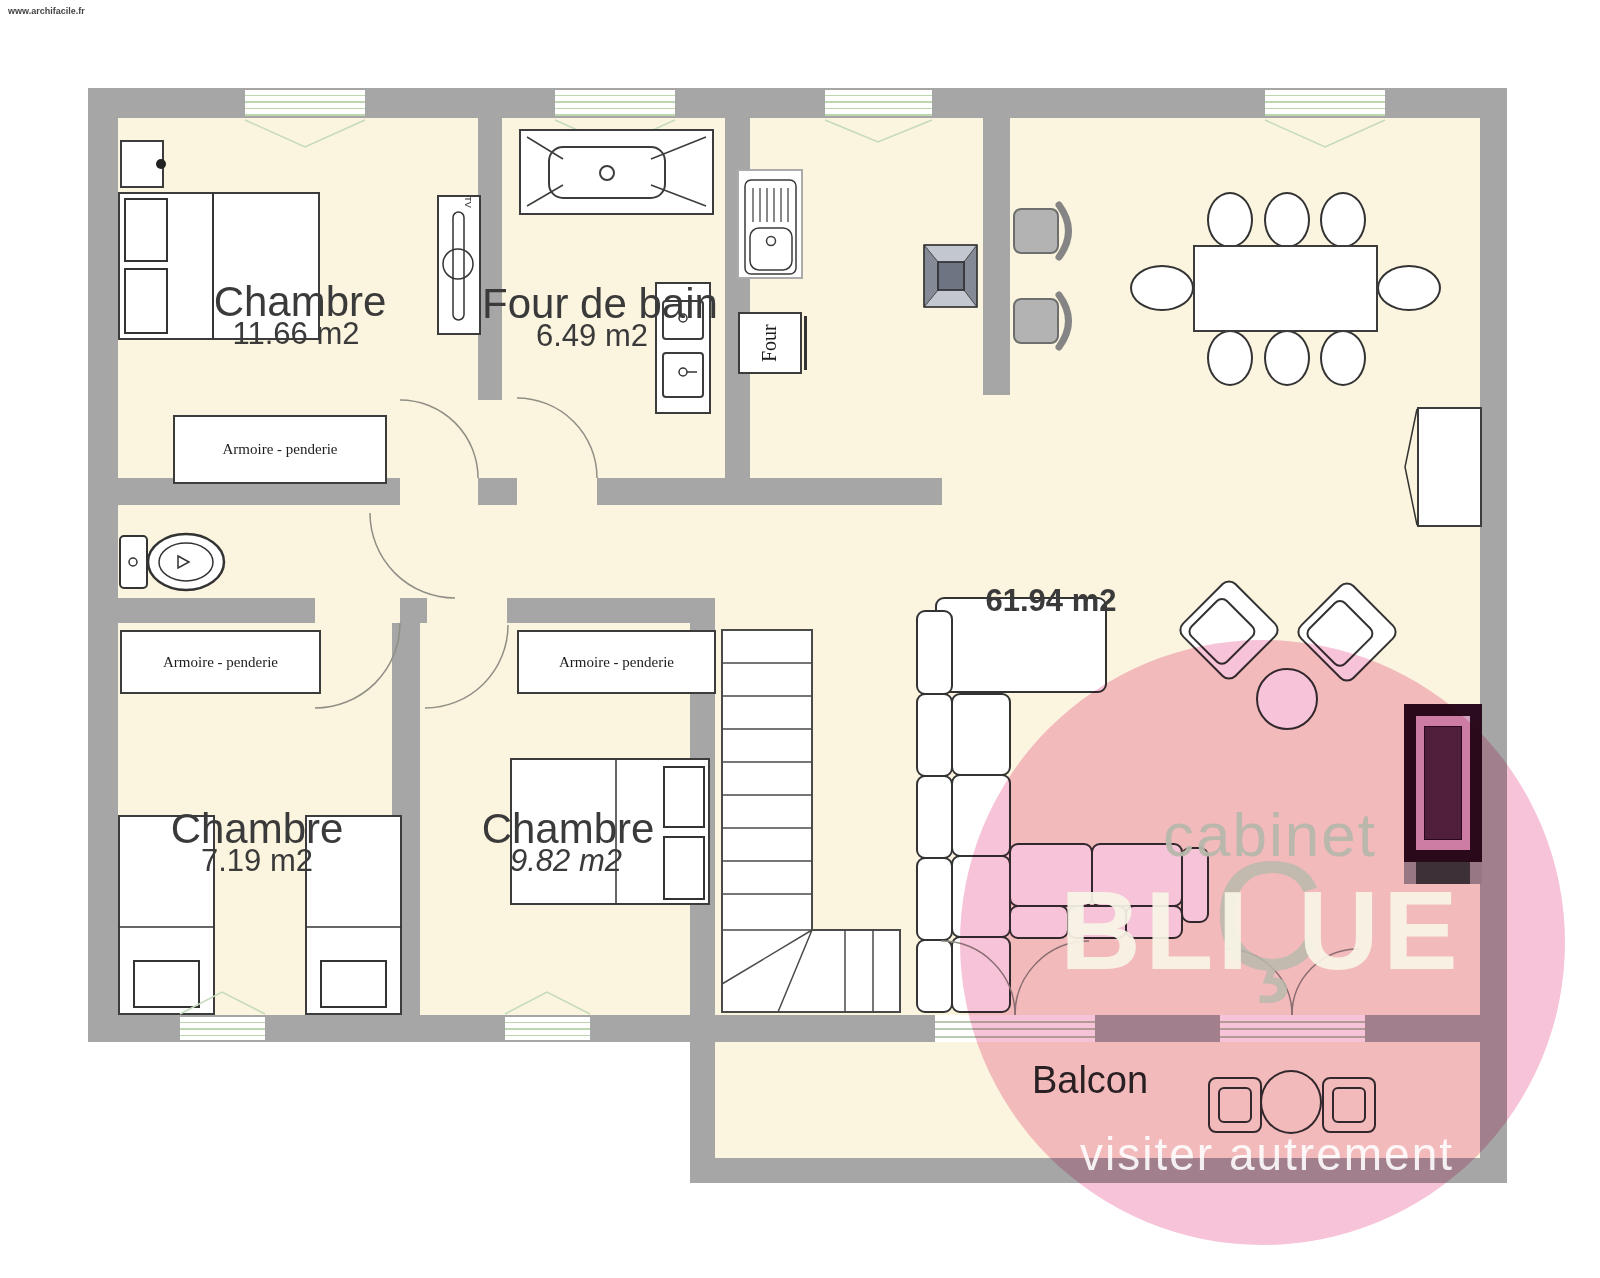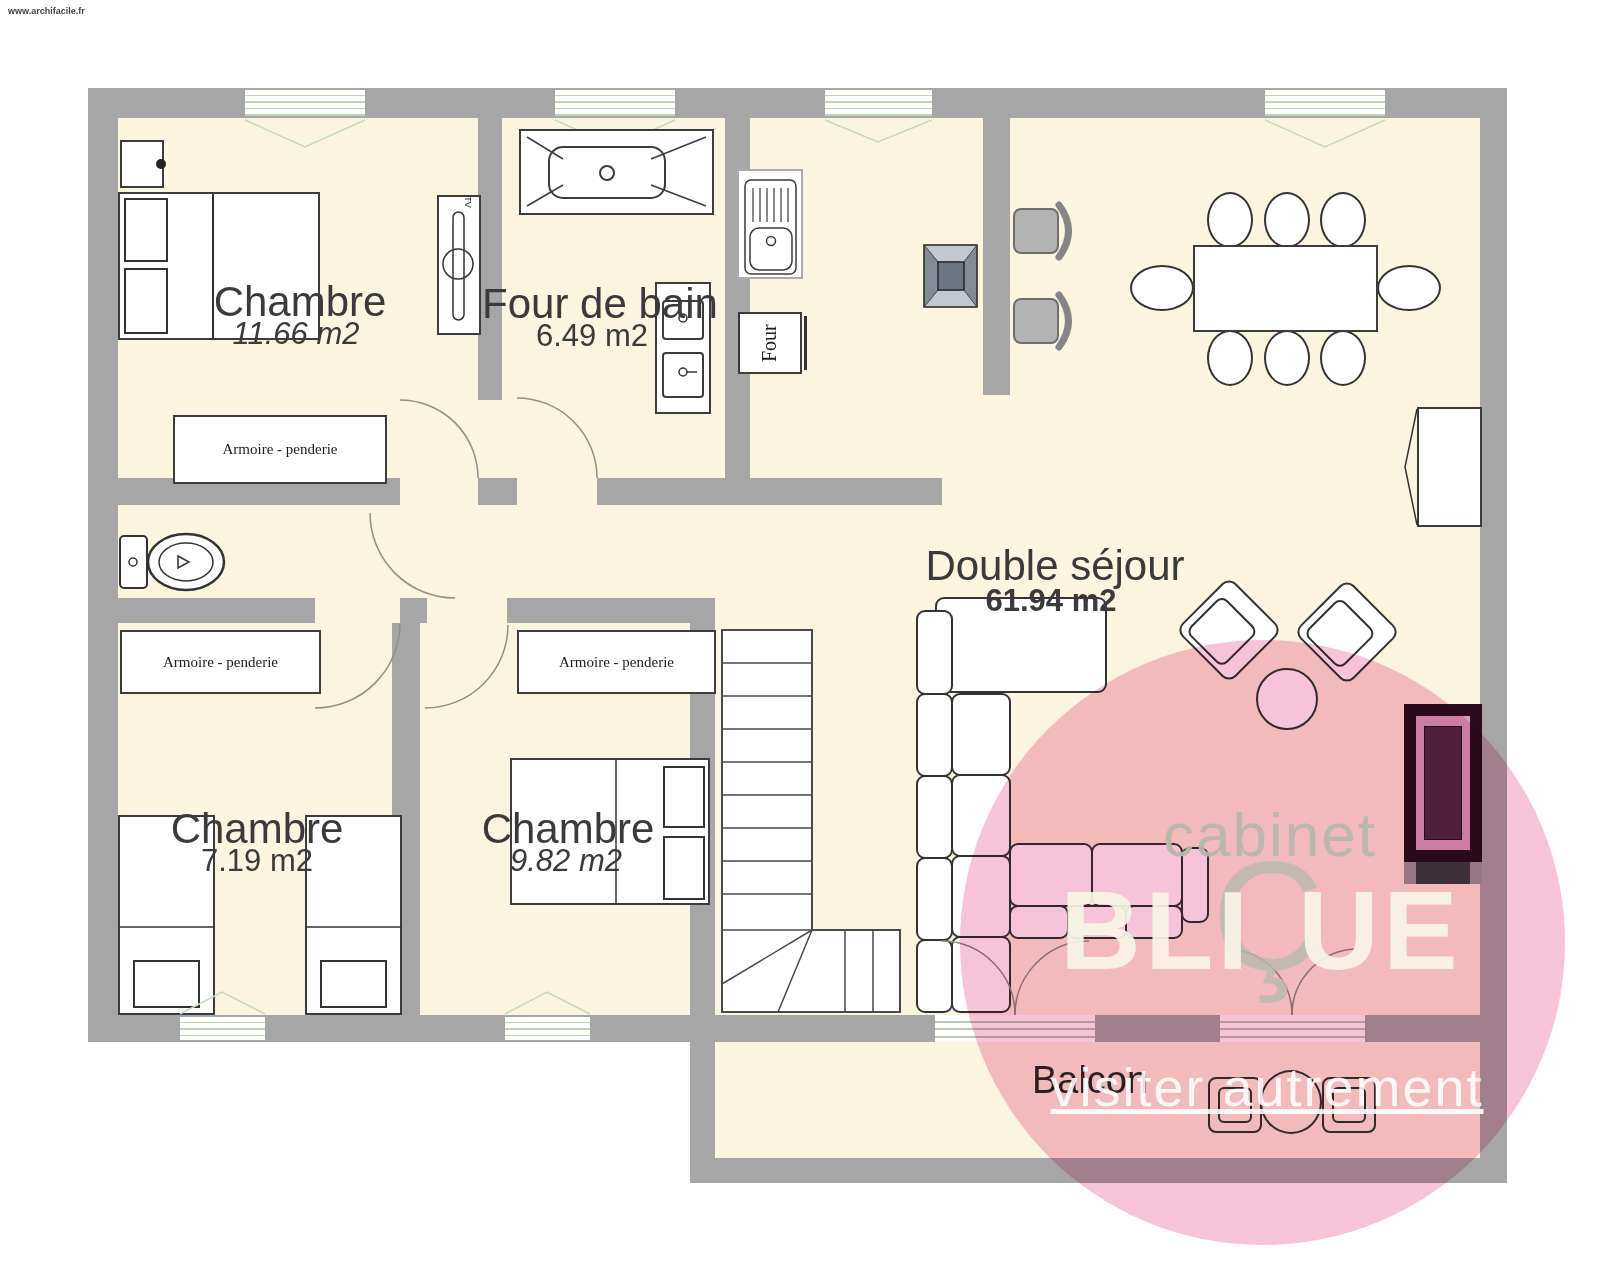--- a/index.html
+++ b/index.html
@@ -21,21 +21,21 @@
           font-family:"Liberation Serif",serif;font-size:15px;color:#1c1c1c;z-index:3;}
   .z1{z-index:1}.z2{z-index:2}.z3{z-index:3}
   #lines{position:absolute;left:0;top:0;z-index:4;}
   #wm-circle{position:absolute;left:960px;top:640px;width:605px;height:605px;border-radius:50%;
              background:#f7c3d8;mix-blend-mode:multiply;z-index:8;}
   .wmtext{position:absolute;z-index:9;white-space:nowrap;}
   #wm-brandtop{left:1270px;top:799px;transform:translateX(-50%);font-size:62px;letter-spacing:2px;color:rgba(182,182,171,0.95);}
   #wm-cedilla{left:1268px;top:828px;transform:translateX(-50%);font-size:155px;font-weight:500;color:rgba(184,184,173,0.85);}
   #wm-bli{left:1060px;top:866px;font-size:112px;font-weight:bold;letter-spacing:4px;color:rgba(248,244,230,0.93);}
   #wm-ue{left:1298px;top:866px;font-size:112px;font-weight:bold;letter-spacing:4px;color:rgba(248,244,230,0.93);}
-  #wm-tagline{left:1267px;top:1056px;transform:translateX(-50%);font-size:54px;letter-spacing:2px;color:rgba(255,255,255,0.88);text-decoration:underline;}
+  #wm-tagline{left:1267px;top:1127px;transform:translateX(-50%);font-size:46px;letter-spacing:2px;color:rgba(255,255,255,0.88);}
   #credit{position:absolute;left:8px;top:6px;font-size:9px;font-weight:bold;color:#444;z-index:6;}
   #oven-label{position:absolute;left:742px;top:316px;width:54px;height:54px;z-index:3;display:flex;align-items:center;justify-content:center;
               writing-mode:vertical-rl;transform:rotate(180deg);font-family:"Liberation Serif",serif;font-size:20px;color:#1c1c1c;}
   #tv-label{position:absolute;left:462px;top:197px;font-size:9px;color:#333;transform:rotate(90deg);z-index:3;}
   .balc-fur{border:2px solid #333;border-radius:8px;background:transparent;}
 </style>
 </head>
 <body>
 
 <div id="plan">
@@ -244,28 +244,27 @@
 
     <path d="M1417,409 L1405,467 L1417,525" stroke="#333" stroke-width="1.5" fill="none"></path>
 
     <g stroke="#858585" stroke-width="7" stroke-linecap="round" fill="none">
       <path d="M1059,205 Q1078,231 1059,257"></path>
       <path d="M1059,295 Q1078,321 1059,347"></path>
     </g>
   </svg>
 
   <div class="rname" style="left:300px;top:278px;">Chambre</div>
-  <div class="rarea" style="left:296px;top:316px;font-style:italic;">11.66 m2</div>
+  <div class="rarea" style="left:296px;top:316px;">11.66 m2</div>
   <div class="rname" style="left:600px;top:280px;">Four de bain</div>
   <div class="rarea" style="left:592px;top:318px;">6.49 m2</div>
   <div class="rname" style="left:257px;top:805px;">Chambre</div>
   <div class="rarea" style="left:257px;top:843px;">7.19 m2</div>
   <div class="rname" style="left:568px;top:805px;">Chambre</div>
   <div class="rarea" style="left:566px;top:843px;font-style:italic;">9.82 m2</div>
-  <div class="rname" style="left:1055px;top:542px;">Double séjour</div>
   <div class="rarea" style="left:1051px;top:583px;font-weight:bold;">61.94 m2</div>
   <div class="rname" style="left:1090px;top:1059px;font-size:38px;color:#2a2a2a;">Balcon</div>
 
   <div id="credit">www.archifacile.fr</div>
 
   <div id="wm-circle"></div>
   <div class="wmtext" id="wm-brandtop">cabinet</div>
   <div class="wmtext" id="wm-cedilla">Ç</div>
   <div class="wmtext" id="wm-ue">UE</div>
   <div class="wmtext" id="wm-bli">BLI</div>

